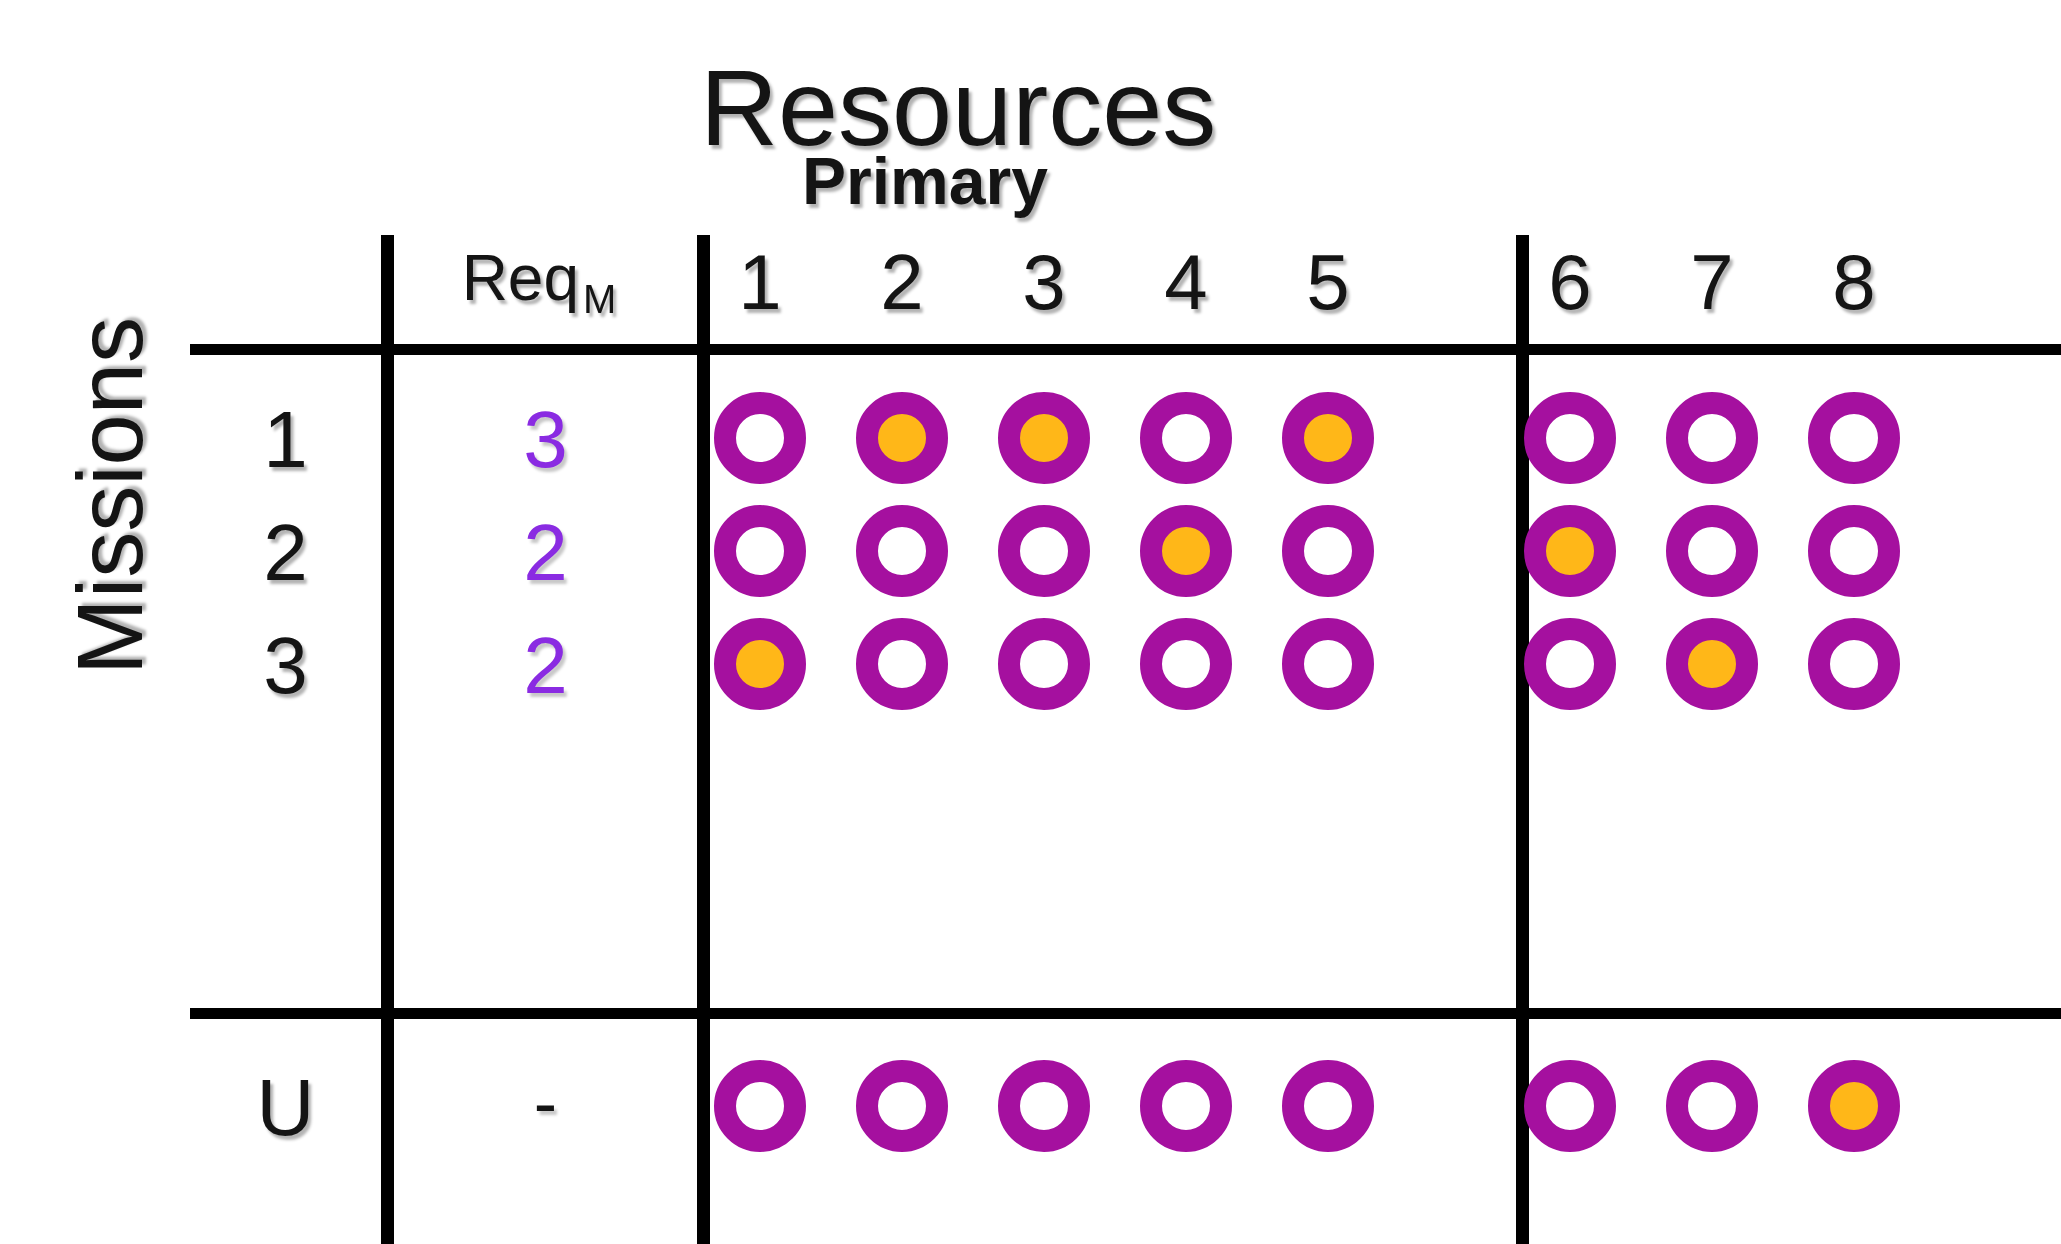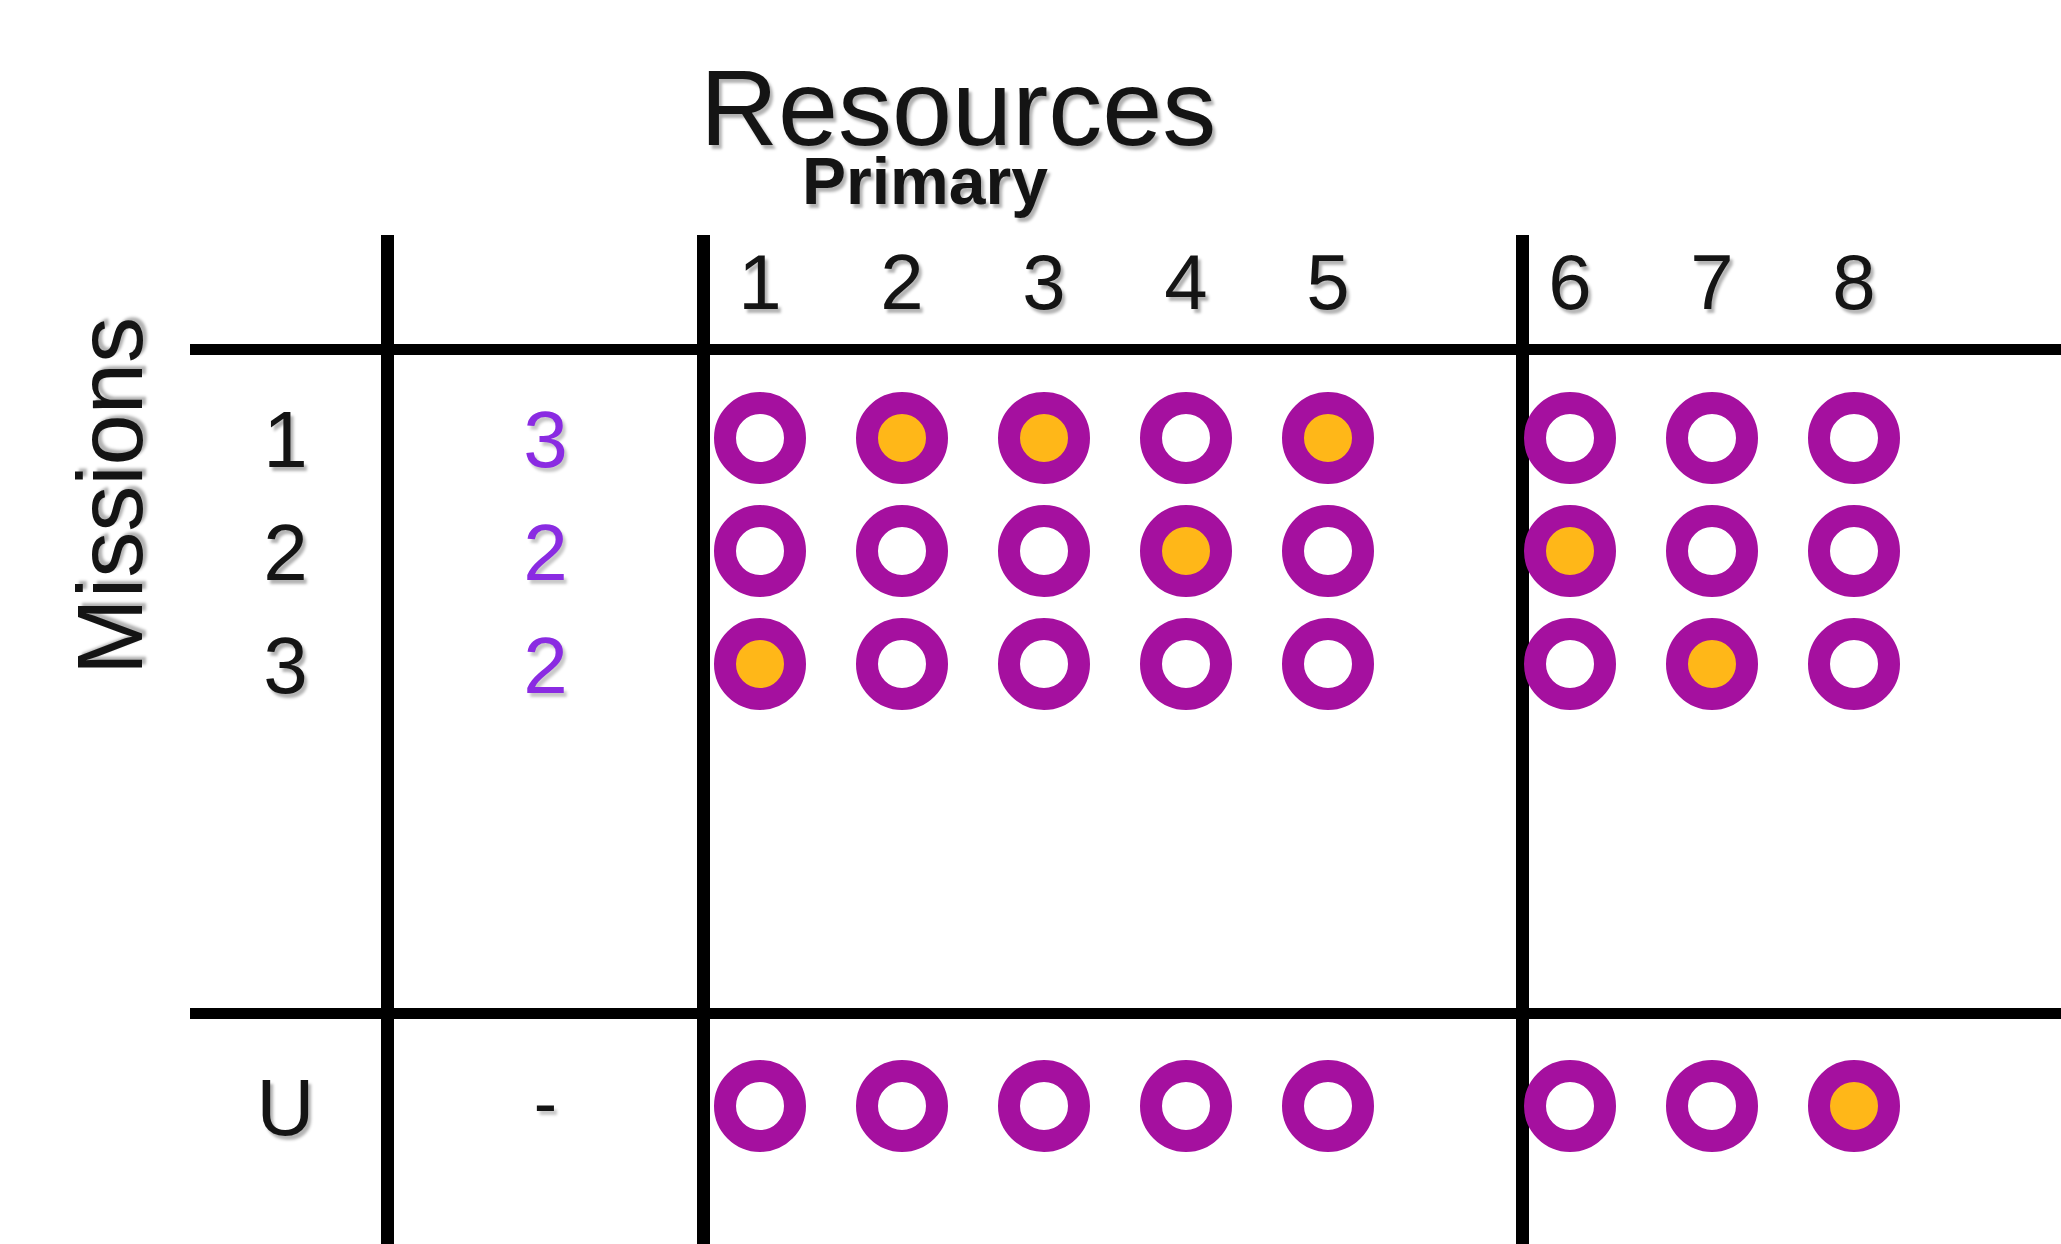--- a/index.html
+++ b/index.html
@@ -170,20 +170,23 @@
   <div class="group-label group-primary">Primary</div>
 
   <div class="missions-label">Missions</div>
 
   <div class="hrule hrule-top"></div>
   <div class="hrule hrule-bottom"></div>
   <div class="vrule vrule-req"></div>
   <div class="vrule vrule-grid"></div>
   <div class="vrule vrule-sec"></div>
 
+  <div class="reqhead">
+    <span>Req</span><span class="sub">M</span>
+  </div>
 
   <div id="col-headers">
       <div class="colhead" style="left: 714px; width: 92px;">1</div>
       <div class="colhead" style="left: 856px; width: 92px;">2</div>
       <div class="colhead" style="left: 998px; width: 92px;">3</div>
       <div class="colhead" style="left: 1140px; width: 92px;">4</div>
       <div class="colhead" style="left: 1282px; width: 92px;">5</div>
       <div class="colhead" style="left: 1524px; width: 92px;">6</div>
       <div class="colhead" style="left: 1666px; width: 92px;">7</div>
       <div class="colhead" style="left: 1808px; width: 92px;">8</div>

